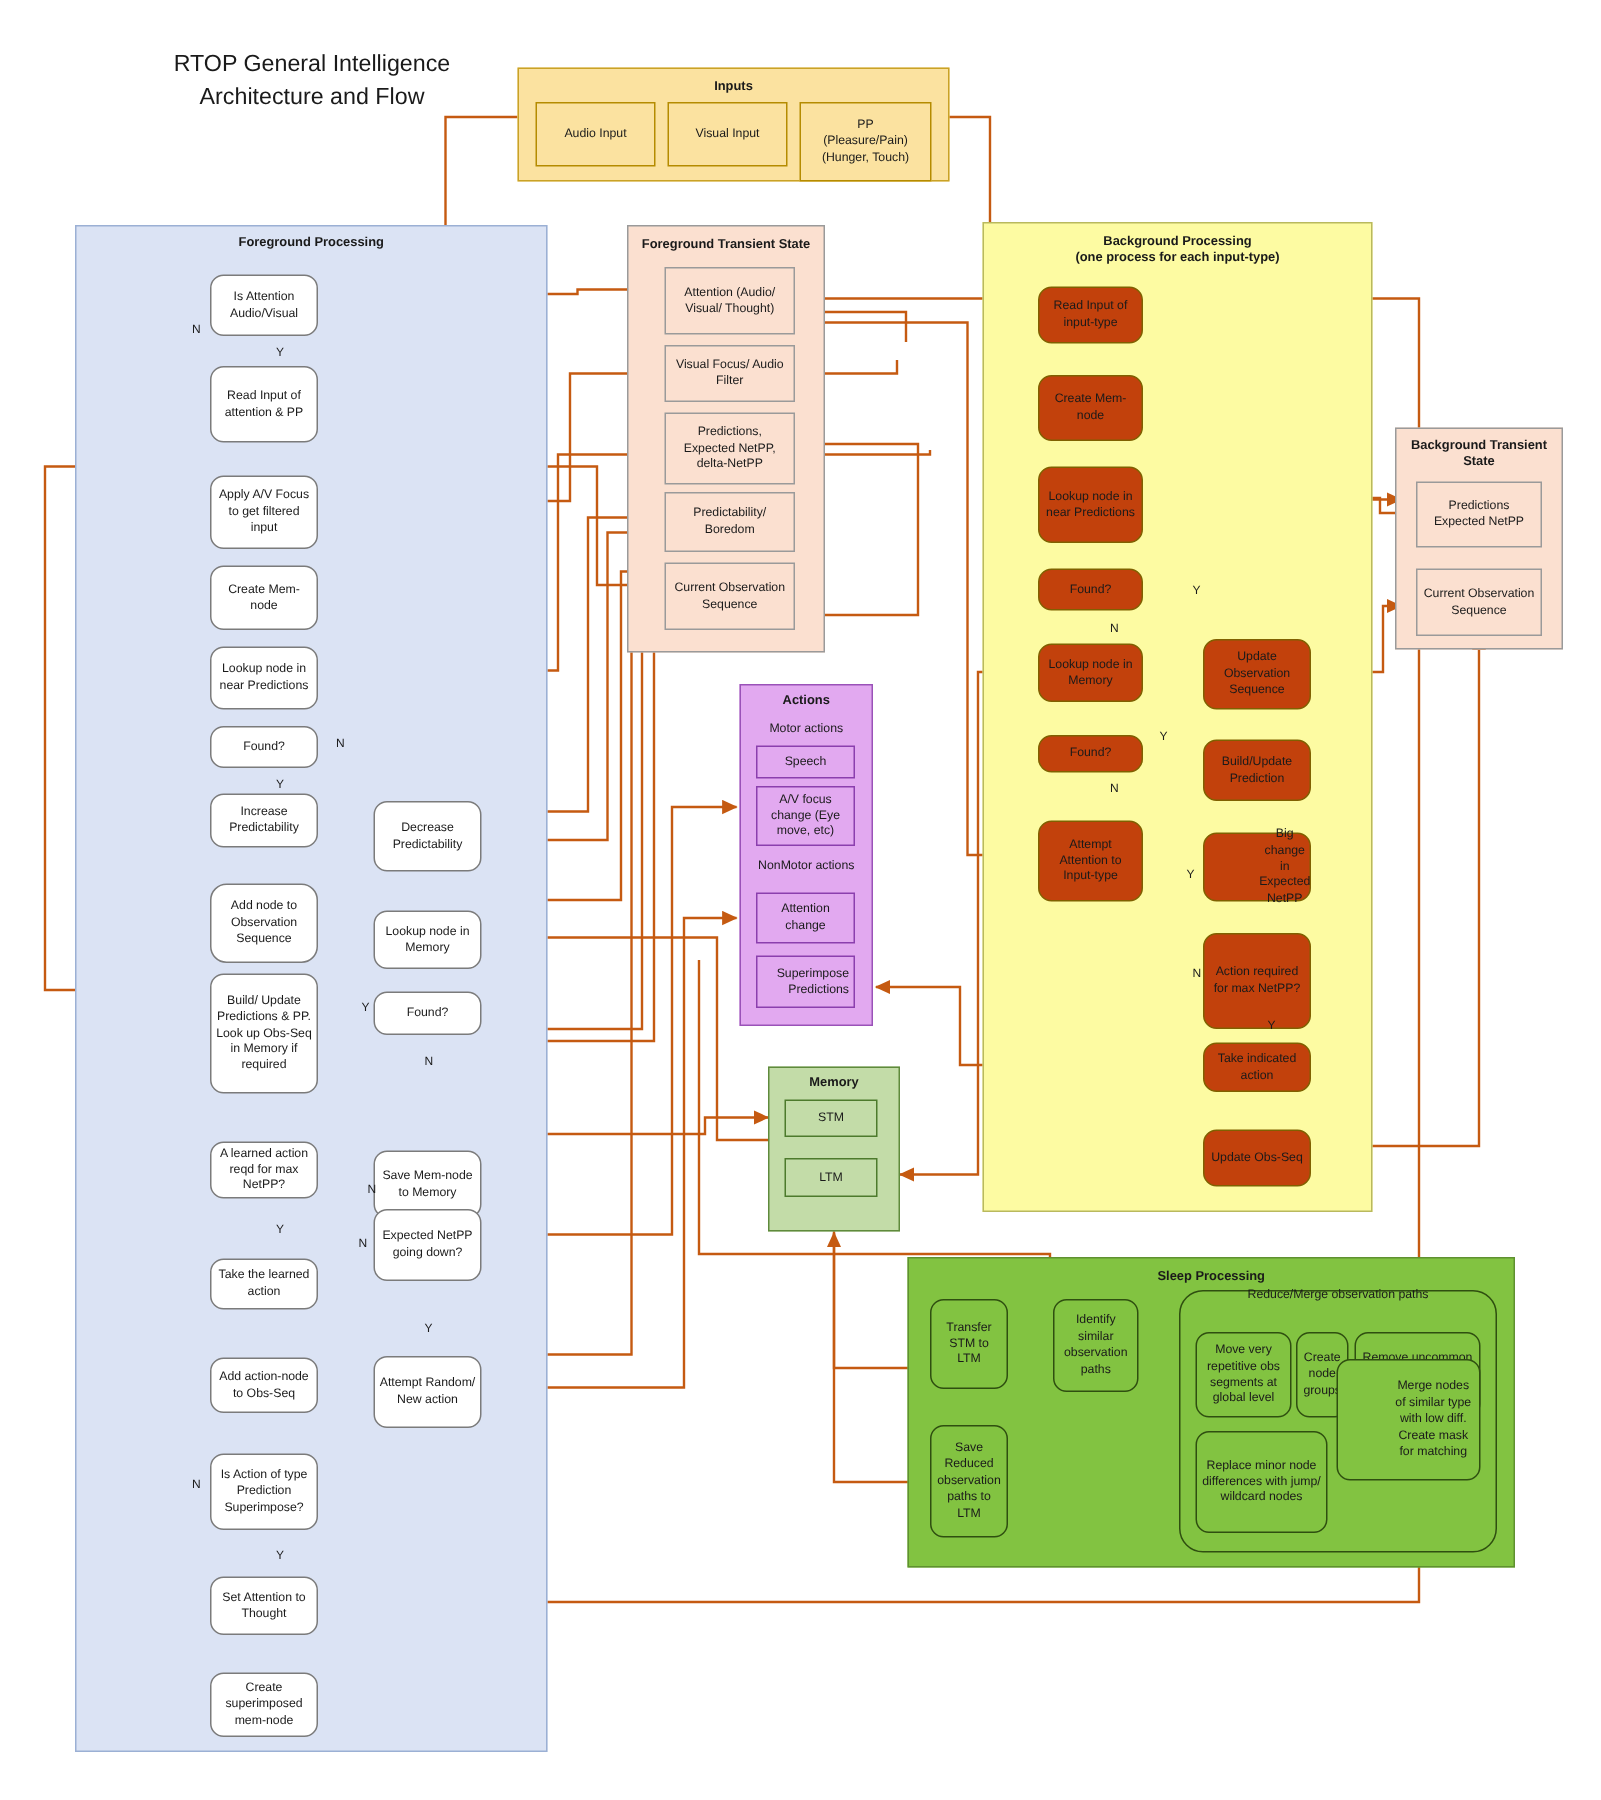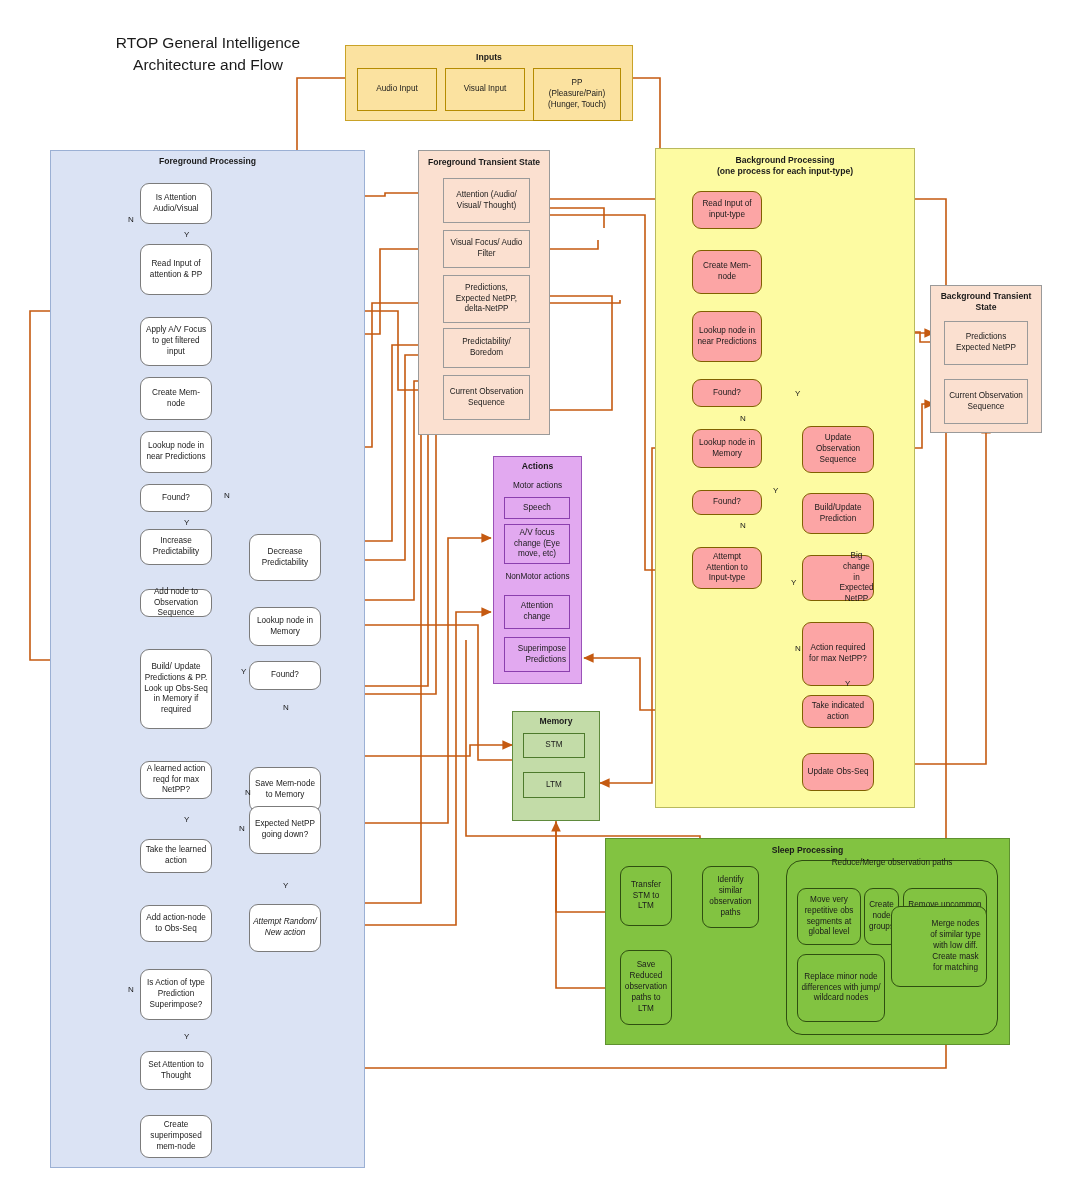--- a/index.html
+++ b/index.html
@@ -33,21 +33,21 @@
   .p-memory{background:#c3dca8;border:1.3px solid #5f8a3c;}
   .p-sleep{background:#82c341;border:1.3px solid #5f9130;}
 
   
   .node{position:absolute;box-sizing:border-box;display:flex;
         align-items:center;justify-content:center;text-align:center;
         font-size:8.2px;line-height:1.32;padding:2px 3px;z-index:20;}
 
   
   .rbox{border:1.1px solid #7b7b7b;border-radius:9px;background:#ffffff;}
-  .rbox-bg{border:1.1px solid #806000;border-radius:9px;background:#fca5a5;}
+  .rbox-bg{border:1.1px solid #806000;border-radius:9px;background:#c2410c;}
   .rbox-sleep{border:1.1px solid #2f4f10;border-radius:9px;background:#82c341;}
   .rbox-sleep-grp{border:1.1px solid #2f4f10;border-radius:16px;background:#82c341;}
 
   
   .sbox{border:1.1px solid #9a9a9a;background:#fbe0d0;}
   .sbox-in{border:1.1px solid #b58b00;background:#fbe2a0;}
   .sbox-act{border:1.1px solid #8b3fae;background:#e2a9f0;}
   .sbox-mem{border:1.1px solid #4d7a2c;background:#c3dca8;}
 
   .subhdr{position:absolute;text-align:center;font-size:8.2px;z-index:21;}
@@ -230,29 +230,29 @@
   <div class="panel-title" style="left:50px;top:156px;width:315px;">Foreground Processing</div>
 
   <div class="node rbox" style="left:140px;top:183px;width:72px;height:41px;">Is Attention Audio/Visual</div>
   <div class="node rbox" style="left:140px;top:244px;width:72px;height:51px;">Read Input of attention &amp; PP</div>
   <div class="node rbox" style="left:140px;top:317px;width:72px;height:49px;">Apply A/V Focus to get filtered input</div>
   <div class="node rbox" style="left:140px;top:377px;width:72px;height:43px;">Create Mem-node</div>
   <div class="node rbox" style="left:140px;top:431px;width:72px;height:42px;">Lookup node in  near Predictions</div>
   <div class="node rbox" style="left:140px;top:484px;width:72px;height:28px;">Found?</div>
   <div class="node rbox" style="left:140px;top:529px;width:72px;height:36px;">Increase Predictability</div>
   <div class="node rbox" style="left:249px;top:534px;width:72px;height:47px;">Decrease Predictability</div>
-  <div class="node rbox" style="left:140px;top:589px;width:72px;height:28px;">Add node to Observation Sequence</div>
+  <div class="node rbox" style="left:140px;top:589px;width:72px;height:53px;border-radius:11px;">Add node to Observation Sequence</div>
   <div class="node rbox" style="left:249px;top:607px;width:72px;height:39px;">Lookup node in Memory</div>
   <div class="node rbox" style="left:249px;top:661px;width:72px;height:29px;">Found?</div>
   <div class="node rbox" style="left:249px;top:727px;width:72px;height:45px;margin-top:40px;">Save Mem-node to Memory</div>
   <div class="node rbox" style="left:140px;top:649px;width:72px;height:80px;">Build/ Update Predictions &amp; PP. Look up Obs-Seq in Memory if required</div>
   <div class="node rbox" style="left:140px;top:761px;width:72px;height:38px;">A learned action reqd for max NetPP?</div>
   <div class="node rbox" style="left:249px;top:806px;width:72px;height:48px;">Expected NetPP going down?</div>
   <div class="node rbox" style="left:140px;top:839px;width:72px;height:34px;">Take the learned action</div>
-  <div class="node rbox" style="left:249px;top:904px;width:72px;height:48px;font-style:italic;">Attempt Random/ New action</div>
+  <div class="node rbox" style="left:249px;top:904px;width:72px;height:48px;">Attempt Random/ New action</div>
   <div class="node rbox" style="left:140px;top:905px;width:72px;height:37px;">Add action-node to Obs-Seq</div>
   <div class="node rbox" style="left:140px;top:969px;width:72px;height:51px;">Is Action of type Prediction Superimpose?</div>
   <div class="node rbox" style="left:140px;top:1051px;width:72px;height:39px;">Set Attention to Thought</div>
   <div class="node rbox" style="left:140px;top:1115px;width:72px;height:43px;">Create superimposed mem-node</div>
 
   <div class="panel p-fgts" style="left:418px;top:150px;width:132px;height:285px;"></div>
   <div class="panel-title" style="left:418px;top:157px;width:132px;">Foreground Transient State</div>
 
   <div class="node sbox" style="left:443px;top:178px;width:87px;height:45px;">Attention (Audio/ Visual/ Thought)</div>
   <div class="node sbox" style="left:443px;top:230px;width:87px;height:38px;">Visual Focus/ Audio Filter</div>
@@ -265,21 +265,21 @@
     <div>Background Processing</div>
     <div>(one process for each input-type)</div>
   </div>
 
   <div class="node rbox-bg" style="left:692px;top:191px;width:70px;height:38px;">Read Input of input-type</div>
   <div class="node rbox-bg" style="left:692px;top:250px;width:70px;height:44px;">Create Mem-node</div>
   <div class="node rbox-bg" style="left:692px;top:311px;width:70px;height:51px;">Lookup node in  near Predictions</div>
   <div class="node rbox-bg" style="left:692px;top:379px;width:70px;height:28px;">Found?</div>
   <div class="node rbox-bg" style="left:692px;top:429px;width:70px;height:39px;">Lookup node in Memory</div>
   <div class="node rbox-bg" style="left:692px;top:490px;width:70px;height:25px;">Found?</div>
-  <div class="node rbox-bg" style="left:692px;top:547px;width:70px;height:42px;">Attempt Attention to Input-type</div>
+  <div class="node rbox-bg" style="left:692px;top:547px;width:70px;height:54px;">Attempt Attention to Input-type</div>
   <div class="node rbox-bg" style="left:802px;top:426px;width:72px;height:47px;">Update Observation Sequence</div>
   <div class="node rbox-bg" style="left:802px;top:493px;width:72px;height:41px;">Build/Update Prediction</div>
   <div class="node rbox-bg" style="left:802px;top:555px;width:72px;height:46px;padding-left:40px;">Big change in Expected NetPP</div>
   <div class="node rbox-bg" style="left:802px;top:622px;width:72px;height:64px;">Action required for max NetPP?</div>
   <div class="node rbox-bg" style="left:802px;top:695px;width:72px;height:33px;">Take indicated action</div>
   <div class="node rbox-bg" style="left:802px;top:753px;width:72px;height:38px;">Update Obs-Seq</div>
 
   <div class="panel p-bgts" style="left:930px;top:285px;width:112px;height:148px;"></div>
   <div class="panel-title" style="left:930px;top:291px;width:112px;">
     <div>Background Transient</div>

